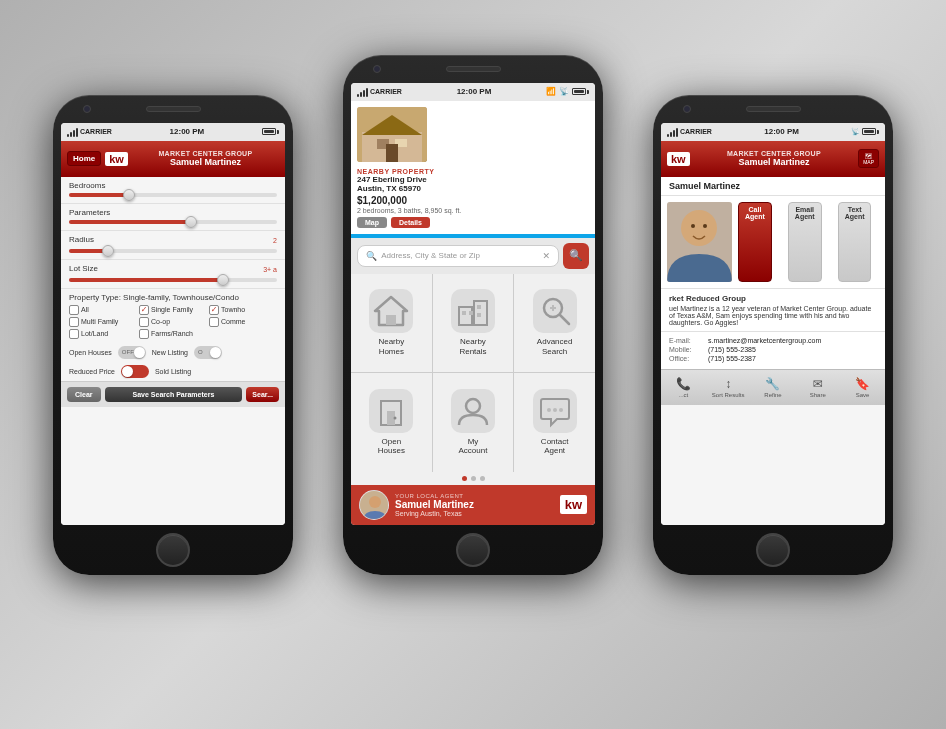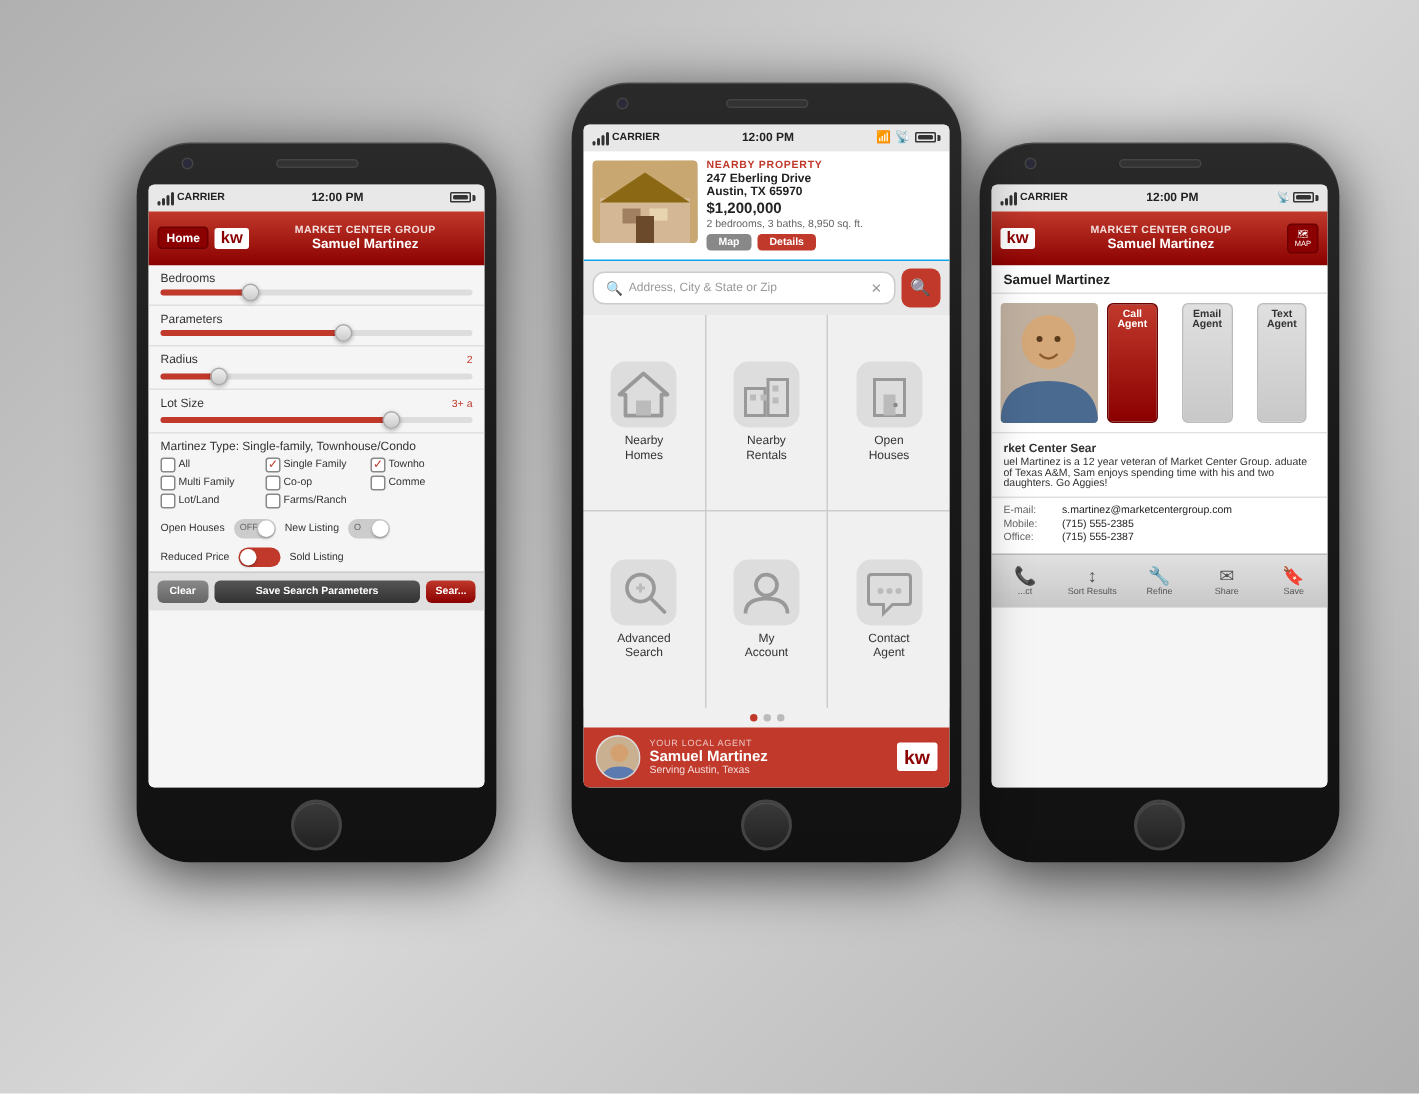--- a/index.html
+++ b/index.html
@@ -29,21 +29,20 @@
       position: absolute;
       width: 240px;
       height: 480px;
       background: linear-gradient(180deg, #2a2a2a 0%, #1a1a1a 40%, #111 100%);
       border-radius: 36px;
       box-shadow: 0 8px 40px rgba(0,0,0,0.7), inset 0 1px 0 rgba(255,255,255,0.15);
       display: flex;
       flex-direction: column;
       align-items: center;
       overflow: hidden;
-      margin-left: 38px;
     }
 
     .phone-left {
       left: 30px;
       top: 80px;
       z-index: 1;
     }
 
     .phone-center {
       left: 50%;
@@ -370,22 +369,23 @@
     
     .center-screen {
       background: #f0f0f0;
     }
 
     .property-banner {
       background: #fff;
       display: flex;
       gap: 6px;
       padding: 6px;
-      border-bottom: 1px solid #0ea5e9;
-      flex-shrink: 0;
+      border-bottom: 4px solid #0ea5e9;
+      flex-shrink: 0;
+      flex-direction: column;
     }
 
     .property-img {
       width: 70px;
       height: 55px;
       background: linear-gradient(135deg, #d4b896 0%, #c8a870 40%, #b8956a 60%, #8b6914 100%);
       border-radius: 3px;
       overflow: hidden;
       position: relative;
       flex-shrink: 0;
@@ -854,21 +854,21 @@
           <div style="display:flex;justify-content:space-between;align-items:center;">
             <div class="filter-label">Lot Size</div>
             <div class="filter-row-right">3+ a</div>
           </div>
           <div class="slider-track">
             <div class="slider-fill" style="width:75%"></div>
             <div class="slider-thumb" style="left:71%"></div>
           </div>
         </div>
         <div class="property-type-section">
-          <div class="prop-label">Martinez Type: Single-family, Townhouse/Condo</div>
+          <div class="prop-label">Property Type: Single-family, Townhouse/Condo</div>
           <div class="checkbox-grid">
             <div class="checkbox-item">
               <div class="checkbox"></div>
               <span>All</span>
             </div>
             <div class="checkbox-item">
               <div class="checkbox">✓</div>
               <span>Single Family</span>
             </div>
             <div class="checkbox-item">
@@ -1015,38 +1015,38 @@
               <rect x="22" y="12" width="4" height="4" fill="#bbb"></rect>
               <rect x="22" y="20" width="4" height="4" fill="#bbb"></rect>
             </svg>
           </div>
           <span class="app-label">Nearby<br>Rentals</span>
         </div>
 
         <div class="app-cell">
           <div class="app-icon-wrap">
             <svg width="36" height="36" viewBox="0 0 36 36">
-              <rect x="8" y="8" width="20" height="24" fill="none" stroke="#999" stroke-width="2"></rect>
-              <rect x="14" y="18" width="8" height="14" fill="#bbb"></rect>
-              <circle cx="22" cy="25" r="1.5" fill="#888"></circle>
-            </svg>
-          </div>
-          <span class="app-label">Open<br>Houses</span>
-        </div>
-
-        <div class="app-cell">
-          <div class="app-icon-wrap">
-            <svg width="36" height="36" viewBox="0 0 36 36">
               <circle cx="16" cy="15" r="9" fill="none" stroke="#999" stroke-width="2.5"></circle>
               <line x1="23" y1="22" x2="32" y2="31" stroke="#999" stroke-width="2.5" stroke-linecap="round"></line>
               <line x1="13" y1="15" x2="19" y2="15" stroke="#bbb" stroke-width="2"></line>
               <line x1="16" y1="12" x2="16" y2="18" stroke="#bbb" stroke-width="2"></line>
             </svg>
           </div>
           <span class="app-label">Advanced<br>Search</span>
+        </div>
+
+        <div class="app-cell">
+          <div class="app-icon-wrap">
+            <svg width="36" height="36" viewBox="0 0 36 36">
+              <rect x="8" y="8" width="20" height="24" fill="none" stroke="#999" stroke-width="2"></rect>
+              <rect x="14" y="18" width="8" height="14" fill="#bbb"></rect>
+              <circle cx="22" cy="25" r="1.5" fill="#888"></circle>
+            </svg>
+          </div>
+          <span class="app-label">Open<br>Houses</span>
         </div>
 
         <div class="app-cell">
           <div class="app-icon-wrap">
             <svg width="36" height="36" viewBox="0 0 36 36">
               <circle cx="18" cy="13" r="7" fill="none" stroke="#999" stroke-width="2.5"></circle>
               <path d="M4 32 Q4 22 18 22 Q32 22 32 32" fill="none" stroke="#999" stroke-width="2.5"></path>
             </svg>
           </div>
           <span class="app-label">My<br>Account</span>
@@ -1153,21 +1153,21 @@
             <div class="agent-btn">View Properties</div>
             <div class="agent-btn">Email Agent Info</div>
             <div class="working-label">I am working with this agent:</div>
             <div class="yes-toggle">
               <div class="toggle-ball"></div>
               <span class="yes-text">YES</span>
             </div>
           </div>
         </div>
         <div class="agent-bio">
-          <div class="agent-company">rket Center Sear</div>
+          <div class="agent-company">rket Reduced Group</div>
           <div>uel Martinez is a 12 year veteran of Market Center Group. aduate of Texas A&amp;M, Sam enjoys spending time with his and two daughters. Go Aggies!</div>
         </div>
         <div class="agent-contact-info">
           <div class="contact-row">
             <span class="contact-label">E-mail:</span>
             <span class="contact-value">s.martinez@marketcentergroup.com</span>
           </div>
           <div class="contact-row">
             <span class="contact-label">Mobile:</span>
             <span class="contact-value">(715) 555-2385</span>

